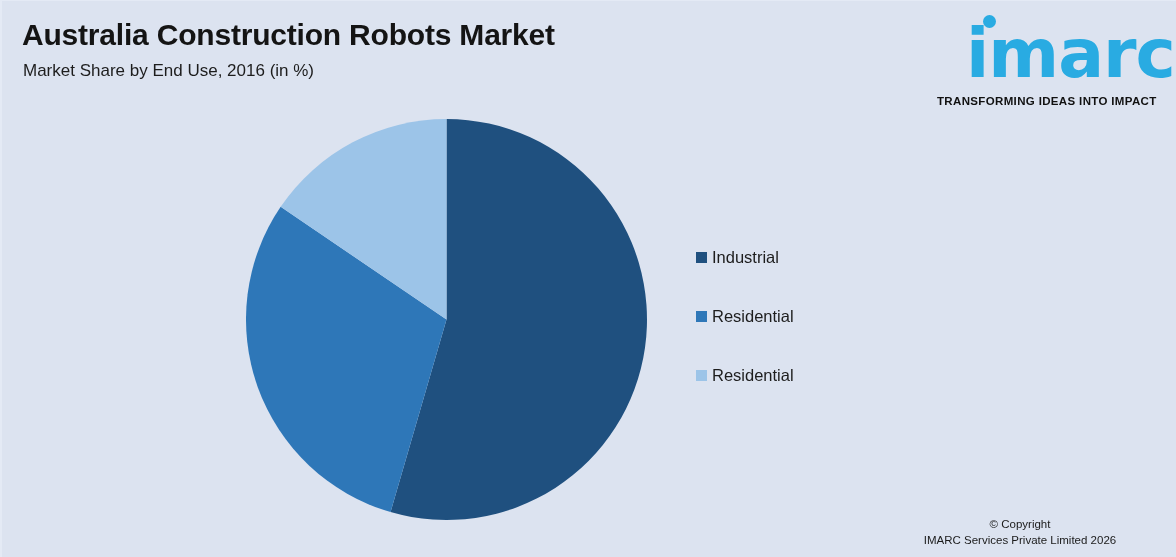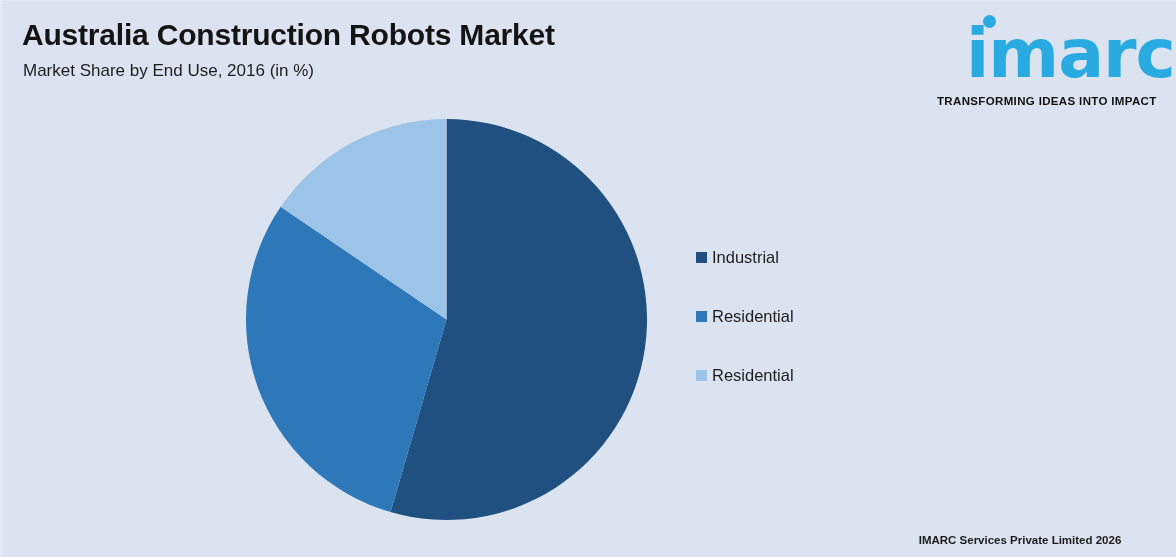--- a/index.html
+++ b/index.html
@@ -126,21 +126,21 @@
     bottom: 9px;
     text-align: center;
     width: 300px;
   }
   .copyright-line {
     font-size: 11.5px;
     color: #1b1b1b;
     line-height: 16px;
     white-space: nowrap;
   }
-  #copyright-company { font-weight: bold; }
+  #copyright-company { font-weight: normal; }
 </style>
 </head>
 <body>
 
 <div id="canvas">
 
   <div id="chart-title">Australia Construction Robots Market</div>
 
   <div id="chart-subtitle">Market Share by End Use, 2016 (in %)</div>
 
@@ -169,16 +169,17 @@
         <span class="legend-swatch" style="background: rgb(46, 119, 184);"></span>
         <span class="legend-label">Residential</span>
       </div>
       <div class="legend-item">
         <span class="legend-swatch" style="background: rgb(156, 196, 232);"></span>
         <span class="legend-label">Residential</span>
       </div>
     </div>
 
   <div id="copyright-block">
+    <div class="copyright-line">© Copyright</div>
     <div class="copyright-line" id="copyright-company">IMARC Services Private Limited 2026</div>
   </div>
 
 </div>
 
 </body></html>

